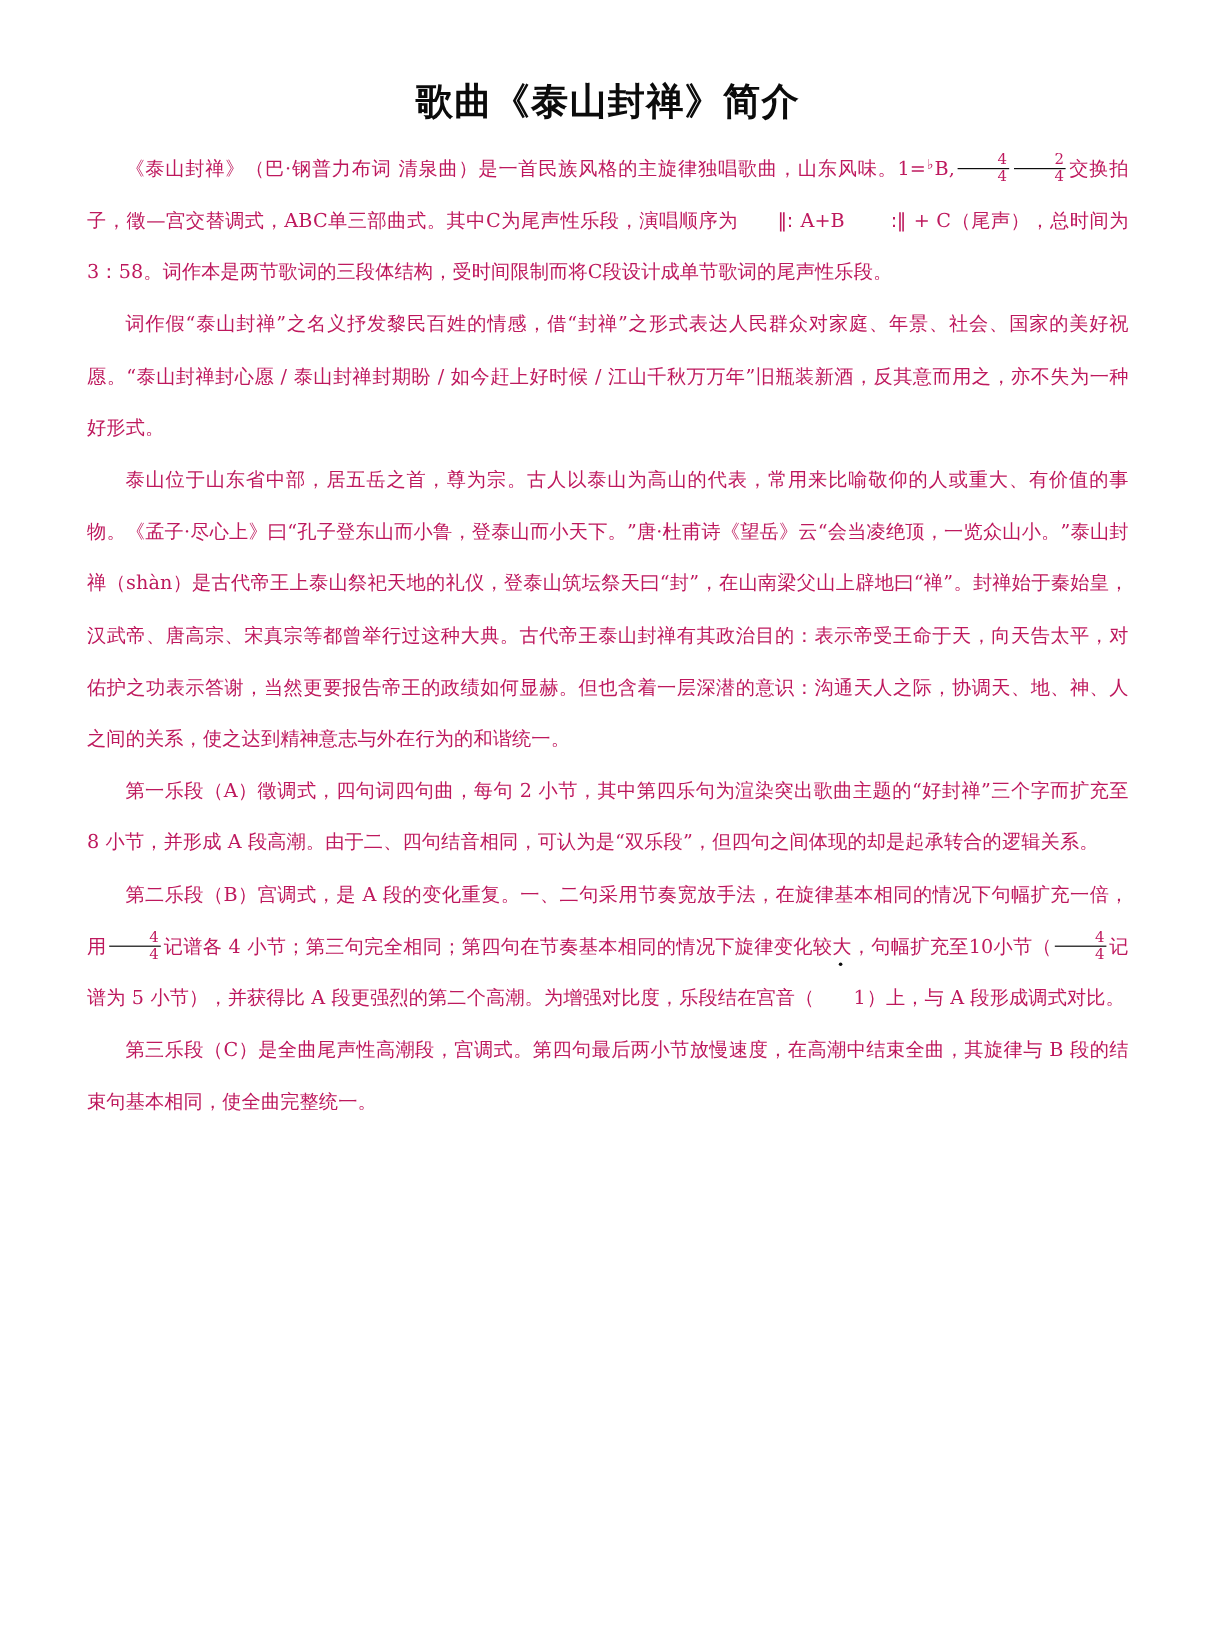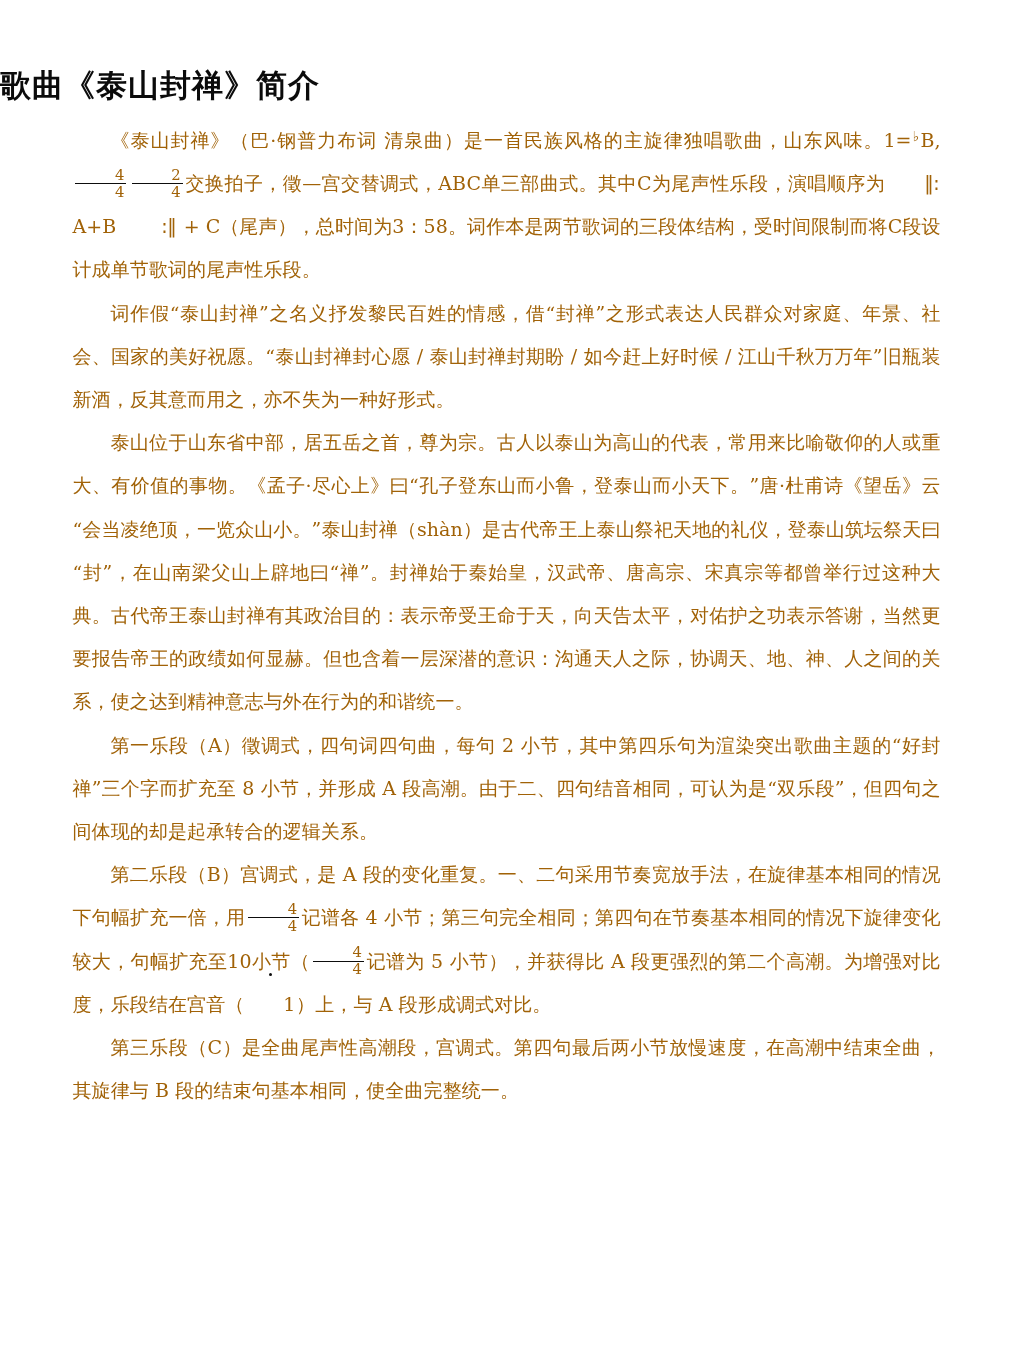--- a/index.html
+++ b/index.html
@@ -19,48 +19,48 @@
   #page {
     position: relative;
     width: 1013px;
     height: 1360px;
     background: #ffffff;
     box-sizing: border-box;
     padding: 0;
   }
 
   #doc-title {
-    text-align: left;
+    text-align: center;
     font-size: 31px;
     font-weight: bold;
     letter-spacing: 1px;
     margin: 0;
     padding-top: 66px;
     padding-bottom: 2px;
     line-height: 1.25;
     color: #0b0b0b;
     font-family: "DejaVu Serif", "Liberation Serif", serif;
   }
 
   #body-text {
     margin: 0 auto;
     width: 868px;
     padding-top: 12px;
   }
 
   .para {
     margin: 0;
     padding: 0;
-    font-size: 19px;
+    font-size: 16px;
     line-height: 43.2px;
     text-align: justify;
     text-align-last: left;
     text-justify: inter-character;
     letter-spacing: 0.1px;
-    color: #a16207;
+    color: #be185d;
     text-indent: 2em;
     word-break: break-all;
   }
 
   
   .latin {
     font-family: "DejaVu Serif", "Liberation Serif", serif;
     letter-spacing: 0;
   }
 

